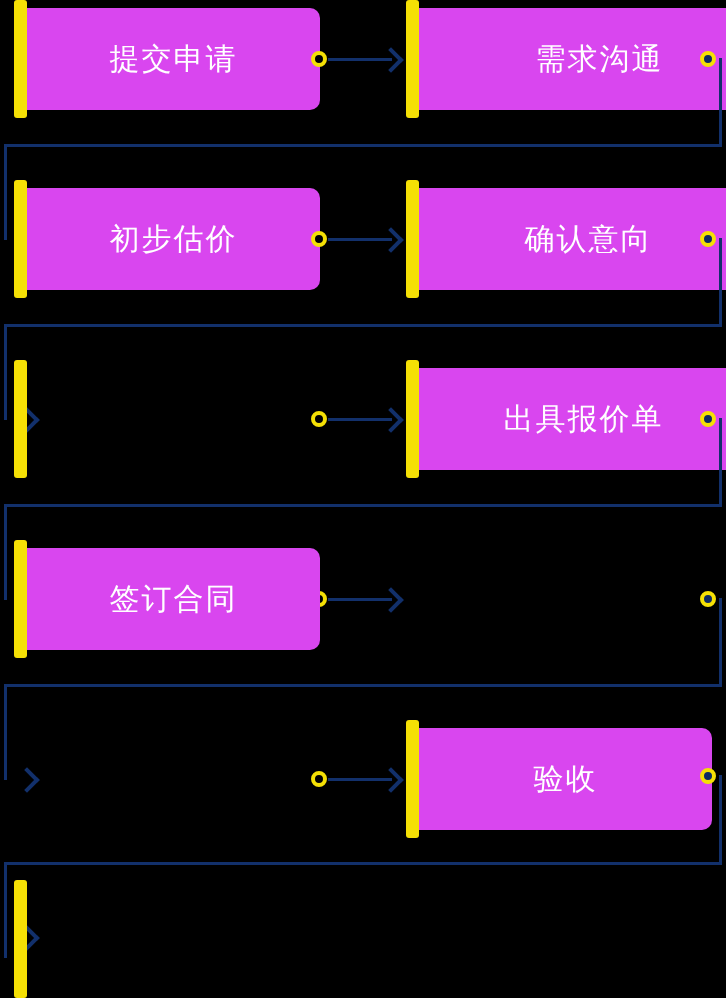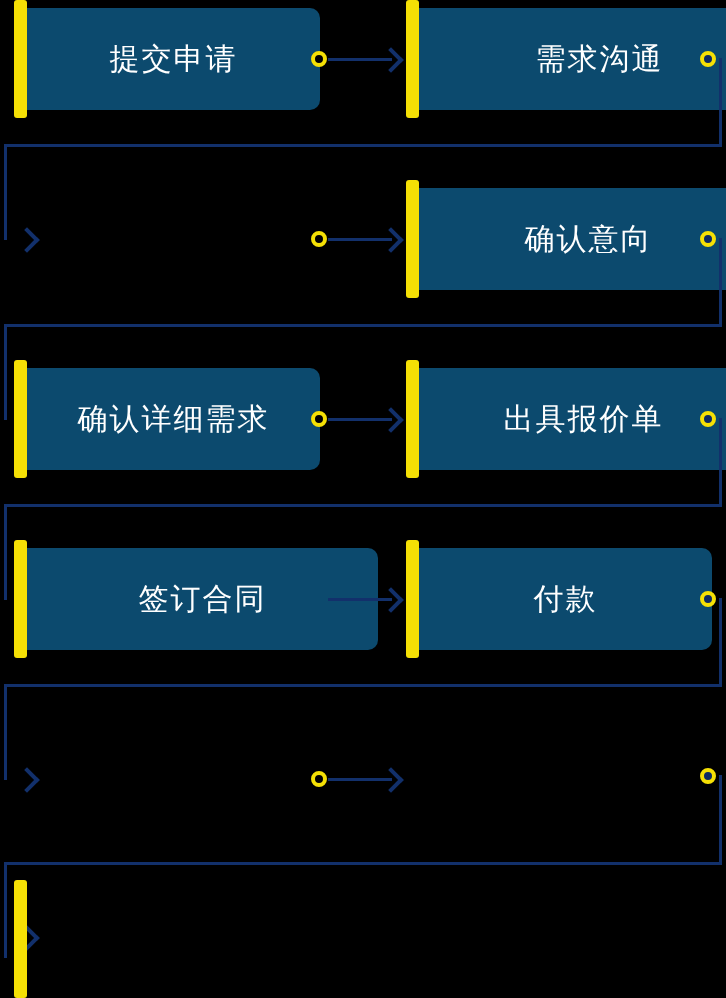--- a/index.html
+++ b/index.html
@@ -11,21 +11,21 @@
   .conn-v-right{position:absolute;width:3px;background:#12306b;}
   .conn-h{position:absolute;height:3px;background:#12306b;}
   .conn-v-left{position:absolute;width:3px;background:#12306b;}
 
   
   .row{position:absolute;left:0;width:726px;height:160px;}
   .node{position:absolute;top:0;height:118px;}
   .ybar{position:absolute;left:0;top:0;width:13px;height:118px;
         background:#f5e005;border-radius:3px;}
   .boxbody{position:absolute;left:13px;top:8px;bottom:8px;right:0;
-        background:#0c4a6e;border-radius:0 10px 10px 0;
+        background:#d946ef;border-radius:0 10px 10px 0;
         display:flex;align-items:center;justify-content:center;}
   .boxlabel{color:#ffffff;font-size:30px;letter-spacing:2px;
         line-height:1;white-space:nowrap;font-weight:400;}
 
   
   .ring{position:absolute;width:16px;height:16px;border-radius:50%;
         border:4px solid #f5e005;background:#000;box-sizing:border-box;}
   .ring.on-box{background:#0c2a63;}
 
   
@@ -59,20 +59,26 @@
     </div>
     <div class="ring on-box" style="left:700px;top:51px;"></div>
   </div>
 
   <div class="conn-v-right" style="left:719px;top:58px;height:88px;"></div>
   <div class="conn-h" style="left:4px;top:144px;width:718px;"></div>
   <div class="conn-v-left" style="left:4px;top:144px;height:96px;"></div>
   <div class="chev" style="left:18px;top:231px;"></div>
 
   <div class="row" style="top:180px;">
+    <div class="node" style="left:14px;width:306px;">
+      <div class="ybar"></div>
+      <div class="boxbody">
+        <span class="boxlabel">初步估价</span>
+      </div>
+    </div>
     <div class="ring" style="left:311px;top:51px;"></div>
     <div class="arrow-line" style="left:328px;top:58px;width:64px;"></div>
     <div class="chev" style="left:382px;top:51px;"></div>
 
     <div class="node" style="left:406px;width:352px;">
       <div class="ybar"></div>
       <div class="boxbody">
         <span class="boxlabel">确认意向</span>
       </div>
     </div>
@@ -80,23 +86,20 @@
   </div>
 
   <div class="conn-v-right" style="left:719px;top:238px;height:88px;"></div>
   <div class="conn-h" style="left:4px;top:324px;width:718px;"></div>
   <div class="conn-v-left" style="left:4px;top:324px;height:96px;"></div>
   <div class="chev" style="left:18px;top:411px;"></div>
 
   <div class="row" style="top:360px;">
     <div class="node" style="left:14px;width:306px;">
       <div class="ybar"></div>
-      <div class="boxbody">
-        <span class="boxlabel">确认详细需求</span>
-      </div>
     </div>
     <div class="ring" style="left:311px;top:51px;"></div>
     <div class="arrow-line" style="left:328px;top:58px;width:64px;"></div>
     <div class="chev" style="left:382px;top:51px;"></div>
 
     <div class="node" style="left:406px;width:342px;">
       <div class="ybar"></div>
       <div class="boxbody">
         <span class="boxlabel">出具报价单</span>
       </div>
@@ -104,48 +107,48 @@
     <div class="ring on-box" style="left:700px;top:51px;"></div>
   </div>
 
   <div class="conn-v-right" style="left:719px;top:418px;height:88px;"></div>
   <div class="conn-h" style="left:4px;top:504px;width:718px;"></div>
   <div class="conn-v-left" style="left:4px;top:504px;height:96px;"></div>
   <div class="chev" style="left:18px;top:591px;"></div>
 
   <div class="row" style="top:540px;">
     <div class="ring" style="left:311px;top:51px;"></div>
-    <div class="node" style="left:14px;width:364px;">
+    <div class="node" style="left:14px;width:306px;">
       <div class="ybar"></div>
       <div class="boxbody">
         <span class="boxlabel">签订合同</span>
       </div>
     </div>
     <div class="arrow-line" style="left:328px;top:58px;width:64px;"></div>
     <div class="chev" style="left:382px;top:51px;"></div>
 
-    <div class="node" style="left:406px;width:306px;">
-      <div class="ybar"></div>
-      <div class="boxbody">
-        <span class="boxlabel">付款</span>
-      </div>
-    </div>
     <div class="ring on-box" style="left:700px;top:51px;"></div>
   </div>
 
   <div class="conn-v-right" style="left:719px;top:598px;height:88px;"></div>
   <div class="conn-h" style="left:4px;top:684px;width:718px;"></div>
   <div class="conn-v-left" style="left:4px;top:684px;height:96px;"></div>
   <div class="chev" style="left:18px;top:771px;"></div>
 
   <div class="row" style="top:720px;">
     <div class="ring" style="left:311px;top:51px;"></div>
     <div class="arrow-line" style="left:328px;top:58px;width:64px;"></div>
     <div class="chev" style="left:382px;top:51px;"></div>
 
+    <div class="node" style="left:406px;width:306px;">
+      <div class="ybar"></div>
+      <div class="boxbody">
+        <span class="boxlabel">验收</span>
+      </div>
+    </div>
     <div class="ring on-box" style="left:700px;top:48px;"></div>
   </div>
 
   <div class="conn-v-right" style="left:719px;top:775px;height:89px;"></div>
   <div class="conn-h" style="left:4px;top:862px;width:718px;"></div>
   <div class="conn-v-left" style="left:4px;top:862px;height:96px;"></div>
   <div class="chev" style="left:18px;top:929px;"></div>
 
   <div class="row" style="top:880px;">
     <div class="node" style="left:14px;width:306px;">

